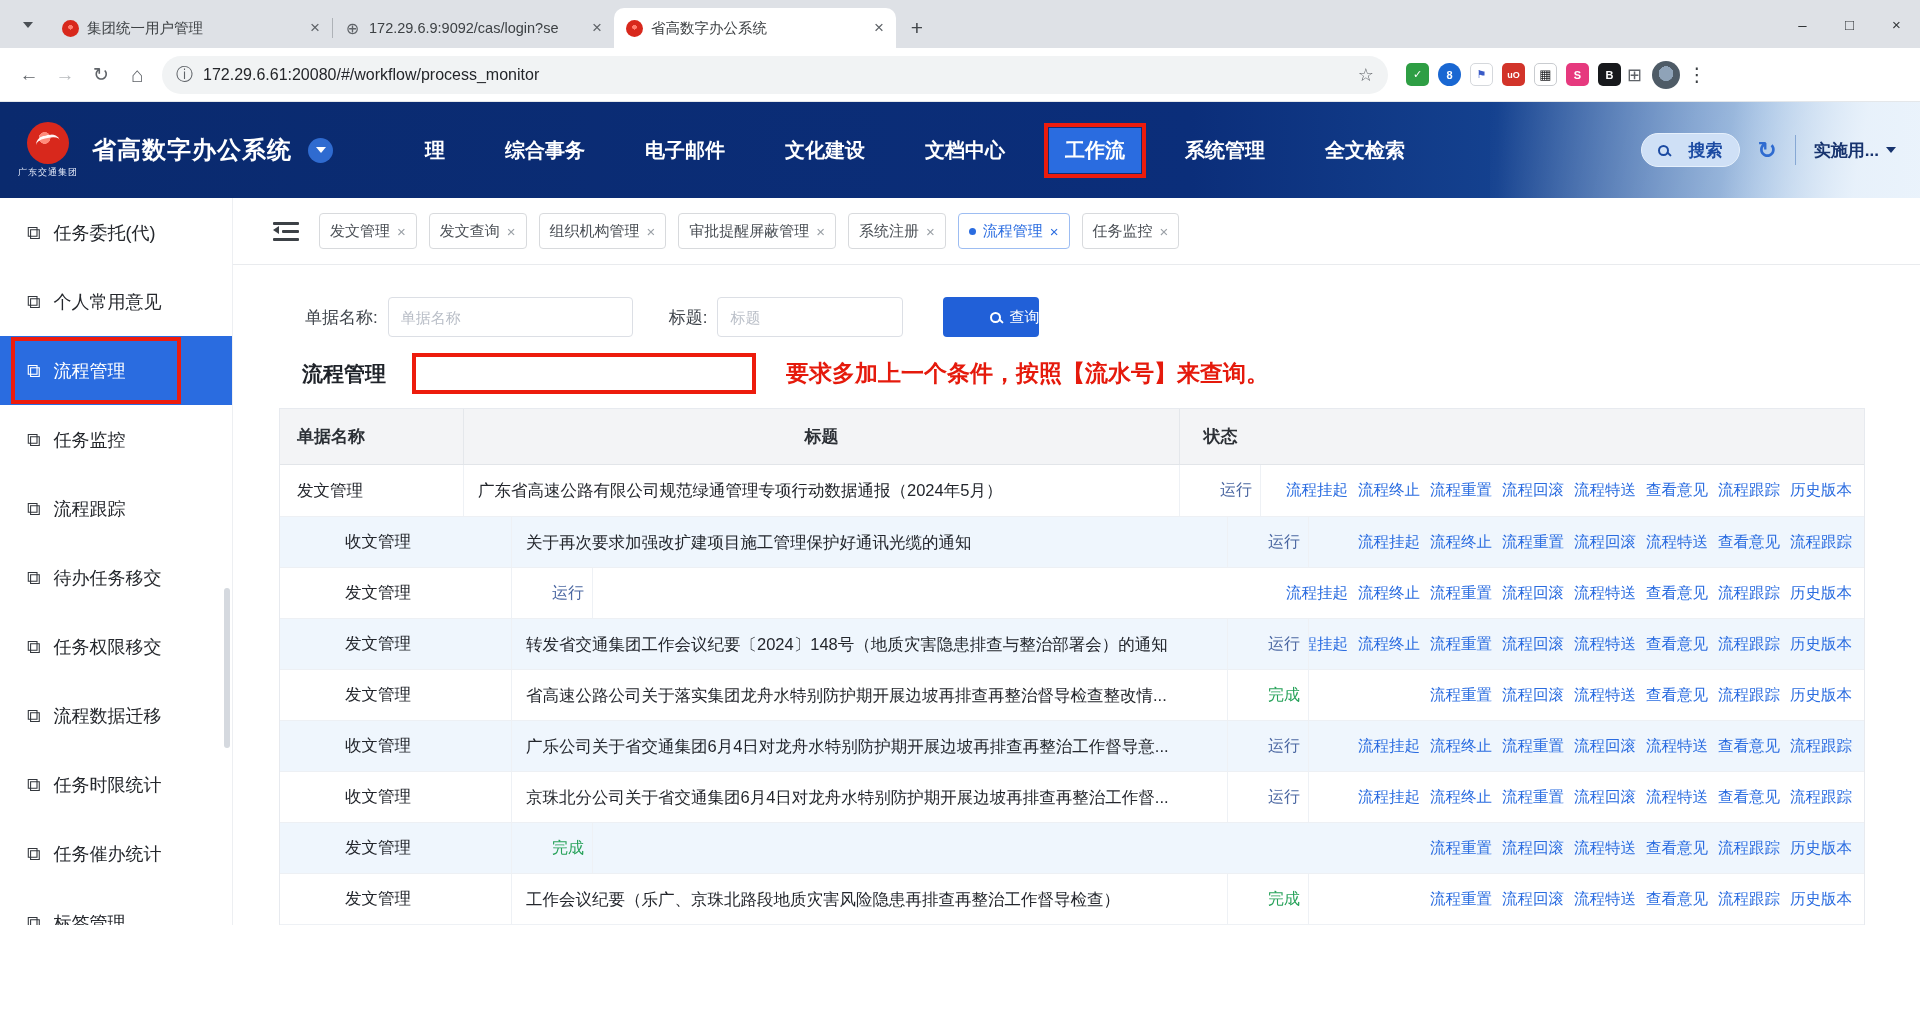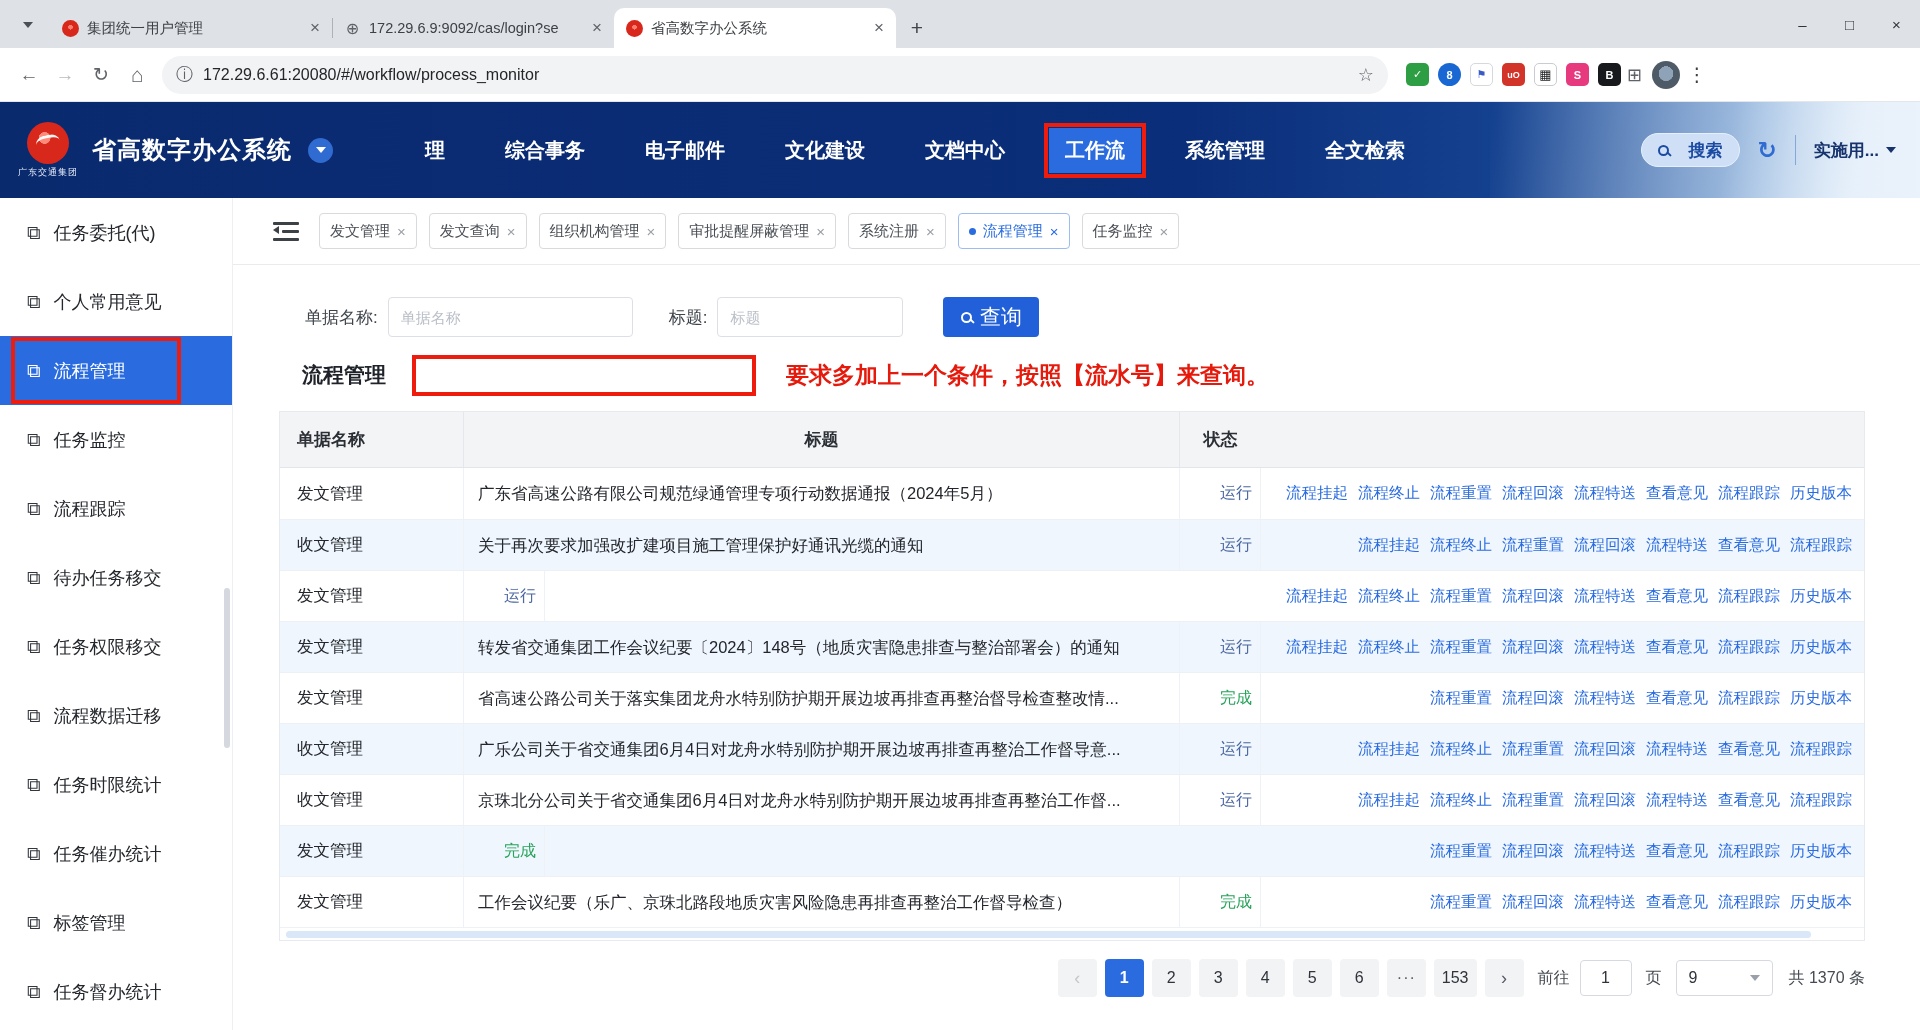--- a/index.html
+++ b/index.html
@@ -1,18 +1,18 @@
 <!DOCTYPE html>
 <html><head>
 <meta charset="utf-8">
 <style>
   *{margin:0;padding:0;box-sizing:border-box;}
   html,body{width:1920px;height:1030px;}
   body{font-family:"Liberation Sans","DejaVu Sans",sans-serif;background:#fff;color:#222;}
-  .screen{width:1920px;height:1030px;position:relative;overflow:hidden;display:flex;flex-direction:column;background:#fff;}
+  .screen{width:1920px;height:925px;position:relative;overflow:hidden;display:flex;flex-direction:column;background:#fff;}
 
   
   .tabstrip{height:48px;flex:0 0 48px;background:#dee1e6;display:flex;align-items:flex-end;position:relative;}
   .tab-search{width:28px;height:28px;border-radius:50%;margin:0 8px 9px 14px;display:flex;align-items:center;justify-content:center;cursor:pointer;}
   .tab-search::after{content:"";width:0;height:0;border-left:5px solid transparent;border-right:5px solid transparent;border-top:6px solid #4a4f55;}
   .tabs{display:flex;align-items:flex-end;height:48px;}
   .btab{width:282px;height:40px;display:flex;align-items:center;padding:0 10px 0 12px;gap:8px;color:#3d4144;font-size:14.5px;position:relative;cursor:pointer;}
   .btab:not([data-active="true"])+.btab:not([data-active="true"])::before{content:"";position:absolute;left:0;top:10px;bottom:10px;width:1px;background:#aeb2b7;}
   .btab[data-active="true"]{background:#fff;border-radius:10px 10px 0 0;}
   .btab-title{flex:1;white-space:nowrap;overflow:hidden;text-overflow:ellipsis;}
@@ -106,41 +106,41 @@
   .chip-close{font-size:15px;color:#9aa0a6;cursor:pointer;}
   .chip[data-active="true"] .chip-close{color:#2a6ce0;}
 
   
   .filterbar{display:flex;align-items:center;margin:32px 55px 0 72px;gap:10px;}
   .f-label{font-size:17px;color:#3f444b;white-space:nowrap;}
   .f-input{height:40px;border:1px solid #dcdfe5;border-radius:4px;padding:0 12px;font-size:15px;color:#333;outline:none;font-family:inherit;background:#fff;}
   .f-input::placeholder{color:#b9bec7;}
   .f-input.doc{width:245px;margin-right:26px;}
   .f-input.titlefield{width:186px;margin-right:30px;}
-  .query-btn{height:40px;width:96px;border:none;border-radius:4px;background:#2160d8;color:#fff;font-size:21px;display:inline-flex;align-items:center;justify-content:center;gap:8px;font-family:inherit;cursor:pointer;}
+  .query-btn{height:40px;width:96px;border:none;border-radius:4px;background:#2160d8;color:#fff;font-size:15px;display:inline-flex;align-items:center;justify-content:flex-end;gap:8px;font-family:inherit;cursor:pointer;}
 
   
   .section-row{display:flex;align-items:center;margin:16px 55px 0 69px;height:44px;}
   .section-title{font-size:21px;font-weight:bold;color:#1f2329;white-space:nowrap;}
   .annotation-box{width:344px;height:41px;border:4px solid #ed1c0d;margin-left:26px;flex:0 0 auto;}
   .annotation-note{font-size:23px;font-weight:600;color:#e51a0c;margin-left:30px;white-space:nowrap;}
 
   
   .ptable{margin:14px 55px 0 46px;border:1px solid #e7eaef;}
   .thead{display:flex;height:56px;background:#f3f4f6;border-bottom:1px solid #e2e5e9;}
   .th{display:flex;align-items:center;font-size:17px;font-weight:bold;color:#2c3036;border-right:1px solid #e4e7eb;}
   .th:last-child,.td:last-child{border-right:none;}
   .c1{width:184px;flex:0 0 184px;}
   .c2{width:716px;flex:0 0 716px;}
   .c3{width:81px;flex:0 0 81px;}
   .c4{flex:1;min-width:0;}
   .th.c1{padding-left:17px;}
   .th.c2,.th.c3,.th.c4{justify-content:center;}
   .trow{display:flex;height:51px;background:#fff;}
-  .trow+.trow{border-top:1px solid #edf0f4;}
+  .trow+.trow{border-top:1px solid #edf0f4;padding-left:48px;}
   .trow:nth-of-type(even){background:#eff6fd;}
   .td{display:flex;align-items:center;font-size:16.5px;color:#23262c;border-right:1px solid #eef1f5;}
   .td.c1{padding-left:17px;}
   .td.c2{padding:0 14px;white-space:nowrap;overflow:hidden;text-overflow:ellipsis;display:block;line-height:50px;}
   .td.c3{justify-content:center;}
   .status{font-size:16px;margin-left:32px;}
   .status[data-status="run"]{color:#4c68a2;}
   .status[data-status="done"]{color:#27a25a;}
   .td.c4{justify-content:flex-end;gap:10px;padding-right:12px;white-space:nowrap;overflow:hidden;}
   .op-link{color:#2a6ce0;font-size:15.5px;text-decoration:none;cursor:pointer;}

